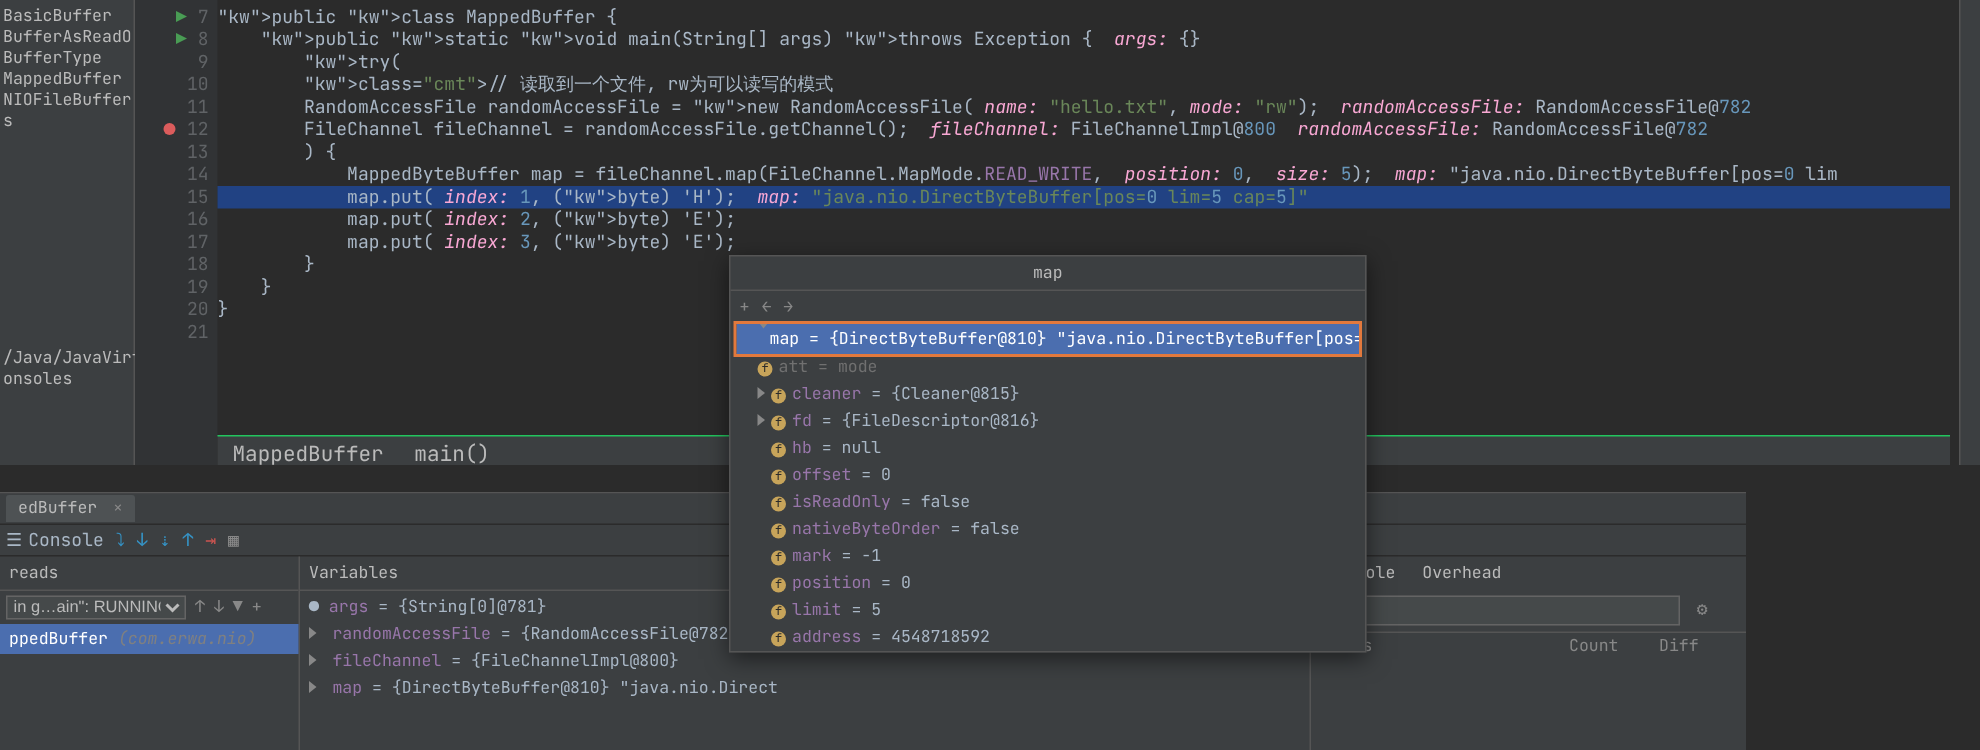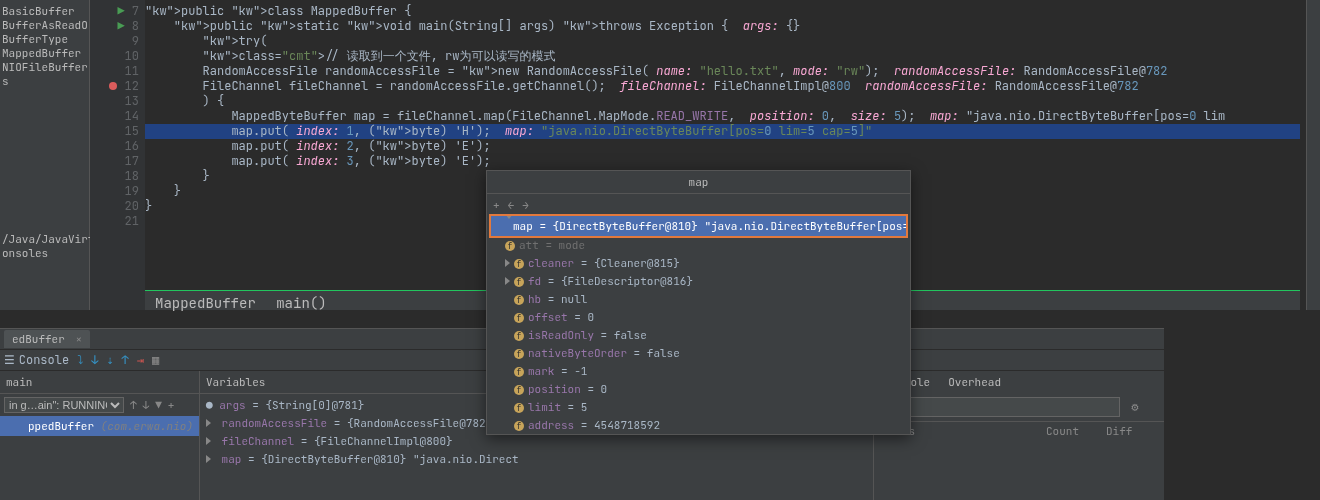--- a/index.html
+++ b/index.html
@@ -67,21 +67,21 @@
     padding-left:4px; border-top:1px solid #2b2b2b; border-bottom:1px solid #2b2b2b;
   }
   .dbg-tool .lbl{display:flex;align-items:center;gap:4px;}
   .dbg-body{display:flex;height:130px;}
   .frames{
     width:200px;border-right:1px solid #555;
   }
   .frames-hd{padding:4px 6px;font-size:11px;color:#bbb;border-bottom:1px solid #555;}
   .frames-row{display:flex;align-items:center;gap:6px;padding:3px 4px;font-size:11px;}
   .frame-item{padding:3px 6px;font-size:11px;}
-  .frame-item.active{background:#4b6eaf;color:#fff;text-align:right;}
+  .frame-item.active{background:#4b6eaf;color:#fff;}
   .frame-item .pkg{color:#808080;font-style:italic;}
   .vars{flex:1;border-right:1px solid #555;}
   .vars-hd{padding:4px 6px;font-size:11px;color:#bbb;border-bottom:1px solid #555;}
   .vars-body{padding:2px 6px;font-size:11px;}
   .vars-body .row{padding:2px 0;color:#a9b7c6;}
   .vars-body .nm{color:#9876aa;}
   .mem{width:290px;}
   .mem-tabs{display:flex;gap:18px;padding:4px 10px;font-size:11px;color:#bbb;}
   .mem-search{margin:4px 6px;}
   .mem-search input{
@@ -196,21 +196,21 @@
     <span class="lbl">☰ <span>Console</span></span>
     <span style="color:#3592c4;">⤵</span>
     <span style="color:#3592c4;">↓</span>
     <span style="color:#3592c4;">⇣</span>
     <span style="color:#3592c4;">↑</span>
     <span style="color:#c75450;">⇥</span>
     <span style="color:#888;">▦</span>
   </div>
   <div class="dbg-body">
     <div class="frames">
-      <div class="frames-hd">main</div>
+      <div class="frames-hd">reads</div>
       <div class="frames-row">
         <select style="background:#45494a;border:1px solid #646464;color:#bbb;font-size:11px;width:120px;">
           <option>in g…ain": RUNNING</option>
         </select>
         <span style="color:#888;">↑</span>
         <span style="color:#888;">↓</span>
         <span style="color:#888;">▼</span>
         <span style="color:#888;">+</span>
       </div>
       <div class="frame-item active">

